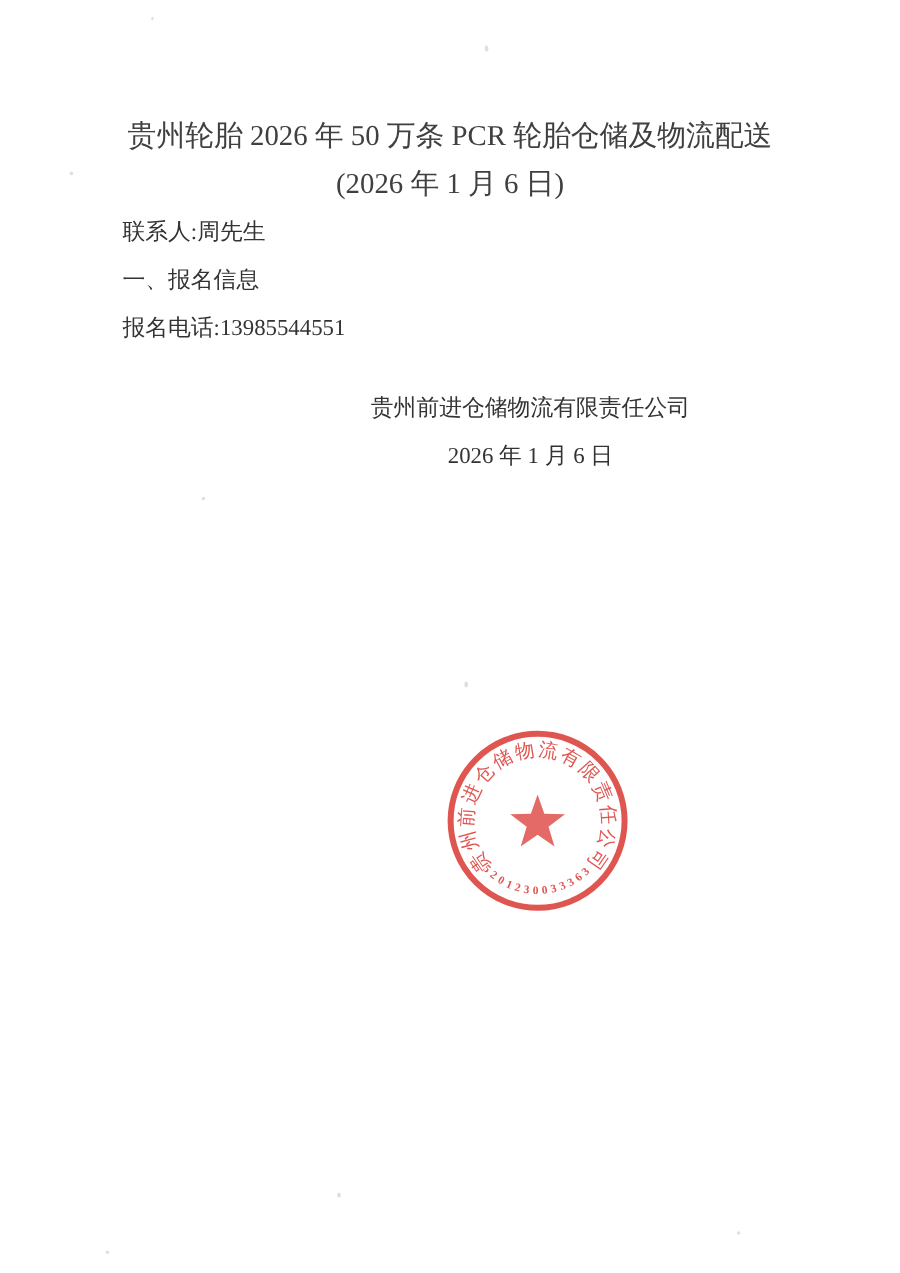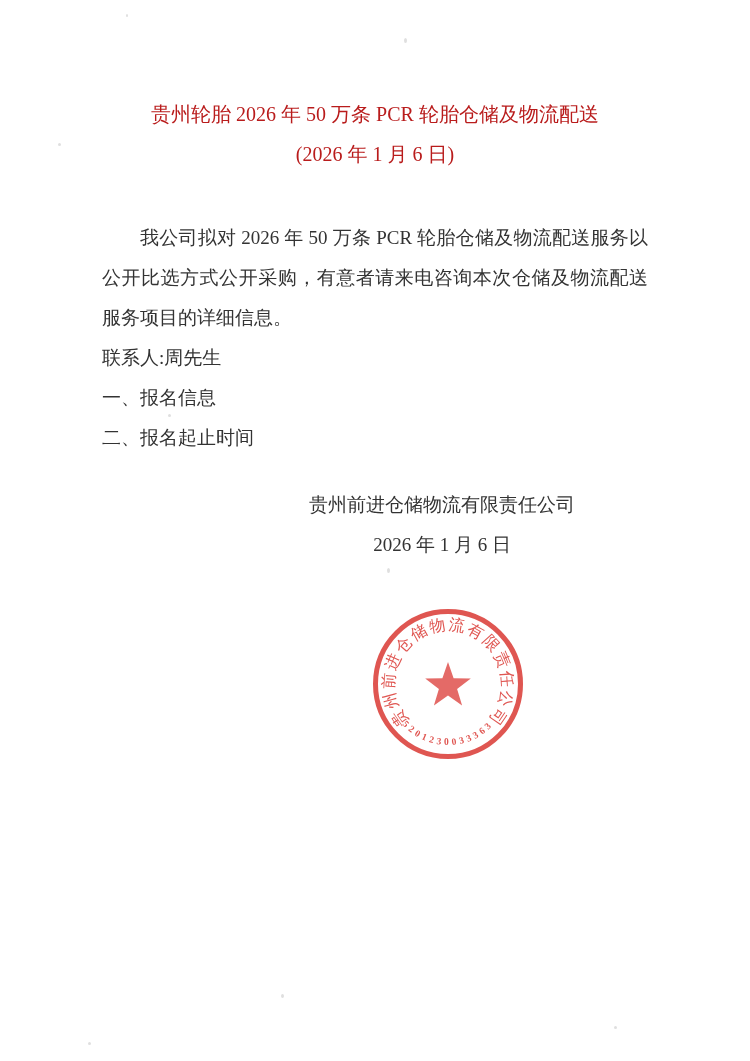--- a/index.html
+++ b/index.html
@@ -16,24 +16,24 @@
     font-family: "Liberation Serif", "DejaVu Serif", serif;
     color: #333333;
   }
   .content {
     position: absolute;
     left: 102px;
     top: 94px;
     width: 546px;
   }
   .title-line {
-    font-size: 20px;
+    font-size: 24px;
     line-height: 40px;
     text-align: center;
-    color: #b91c1c;
+    color: #404040;
     white-space: nowrap;
   }
   .body-p {
     margin: 0;
     font-size: 19px;
     line-height: 40px;
     color: #333333;
   }
   .intro {
     margin-top: 44px;
@@ -74,25 +74,24 @@
 </style>
 </head>
 <body>
 
 <div class="page">
 
   <div class="content">
     <div class="title-line">贵州轮胎 2026 年 50 万条 PCR 轮胎仓储及物流配送</div>
     <div class="title-line">(2026 年 1 月 6 日)</div>
 
-    <p class="body-p intro">我公司拟对 2026 年 50 万条 PCR 轮胎仓储及物流配送服务以公开比选方式公开采购，有意者请来电咨询本次仓储及物流配送服务项目的详细信息。</p>
 
     <p class="body-p">联系人:周先生</p>
     <p class="body-p">一、报名信息</p>
-    <p class="body-p">二、报名起止时间</p>
+    <p class="body-p">报名电话:13985544551</p>
 
     <p class="body-p sig sig-company">贵州前进仓储物流有限责任公司</p>
     <p class="body-p sig">2026 年 1 月 6 日</p>
   </div>
 
   <svg class="seal" viewBox="-80 -80 160 160" xmlns="http://www.w3.org/2000/svg">
     <defs>
       <path id="arcTop" d="M -34.7 41.4 A 54 54 0 1 1 34.7 41.4" fill="none"></path>
       <path id="arcBottom" d="M -50 35 A 61 61 0 0 0 50 35" fill="none"></path>
     </defs>

